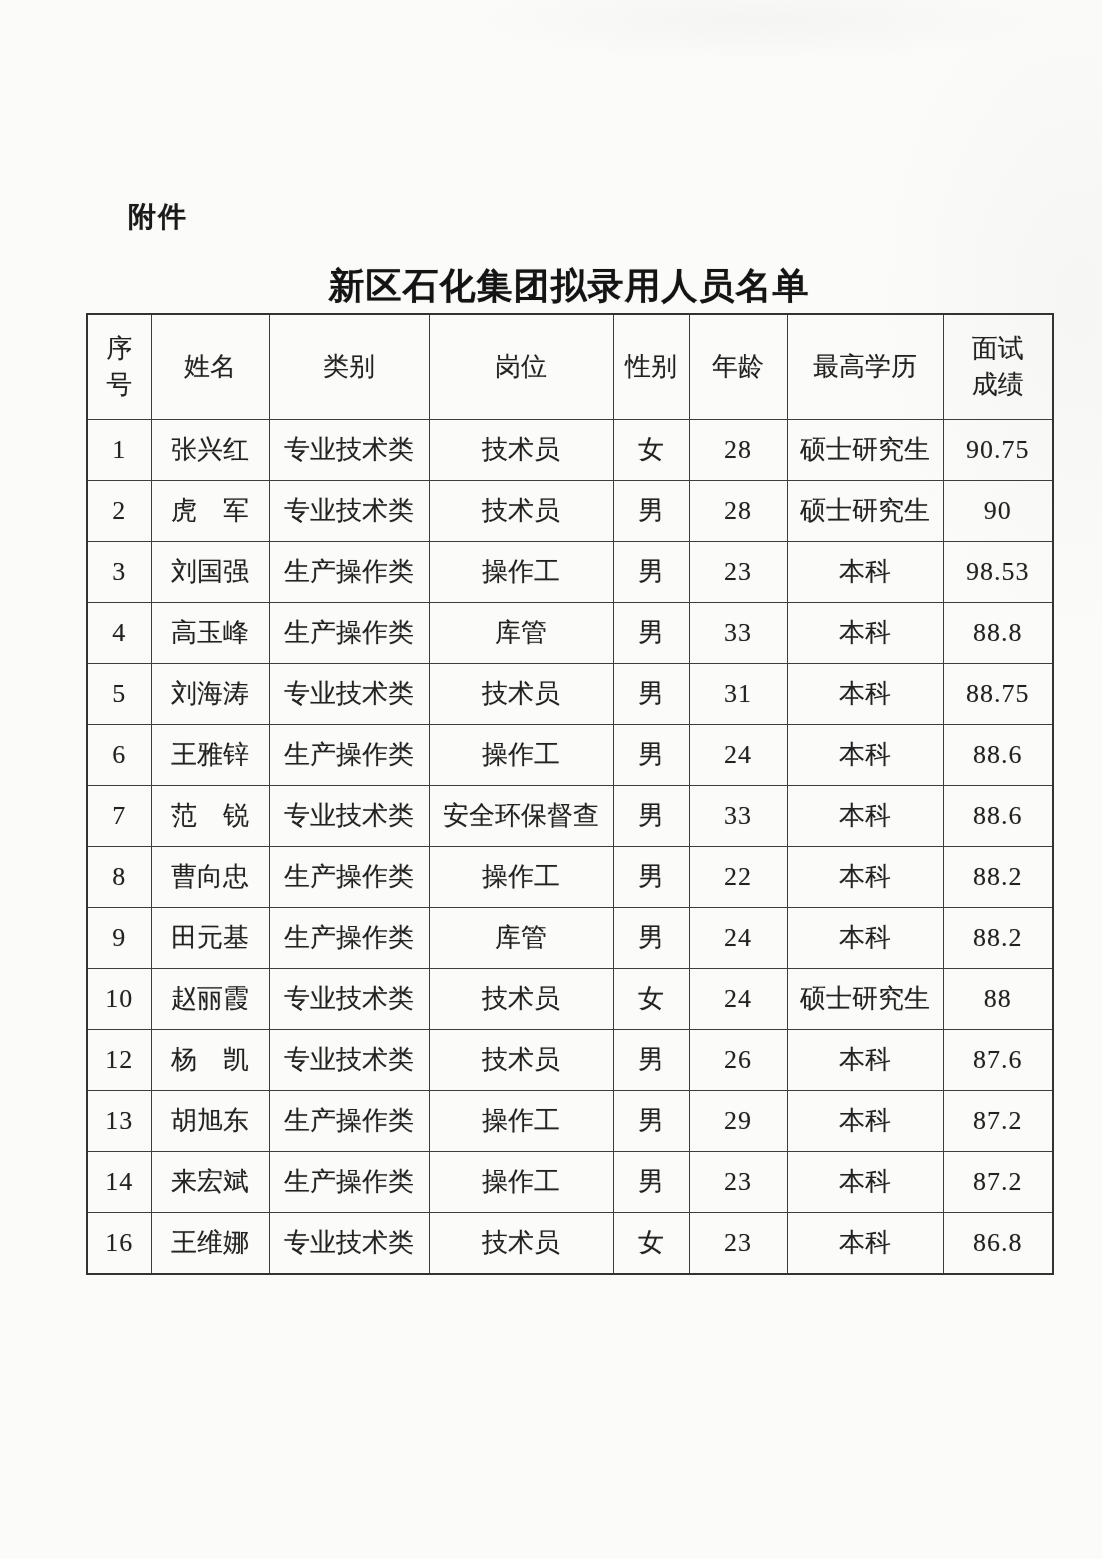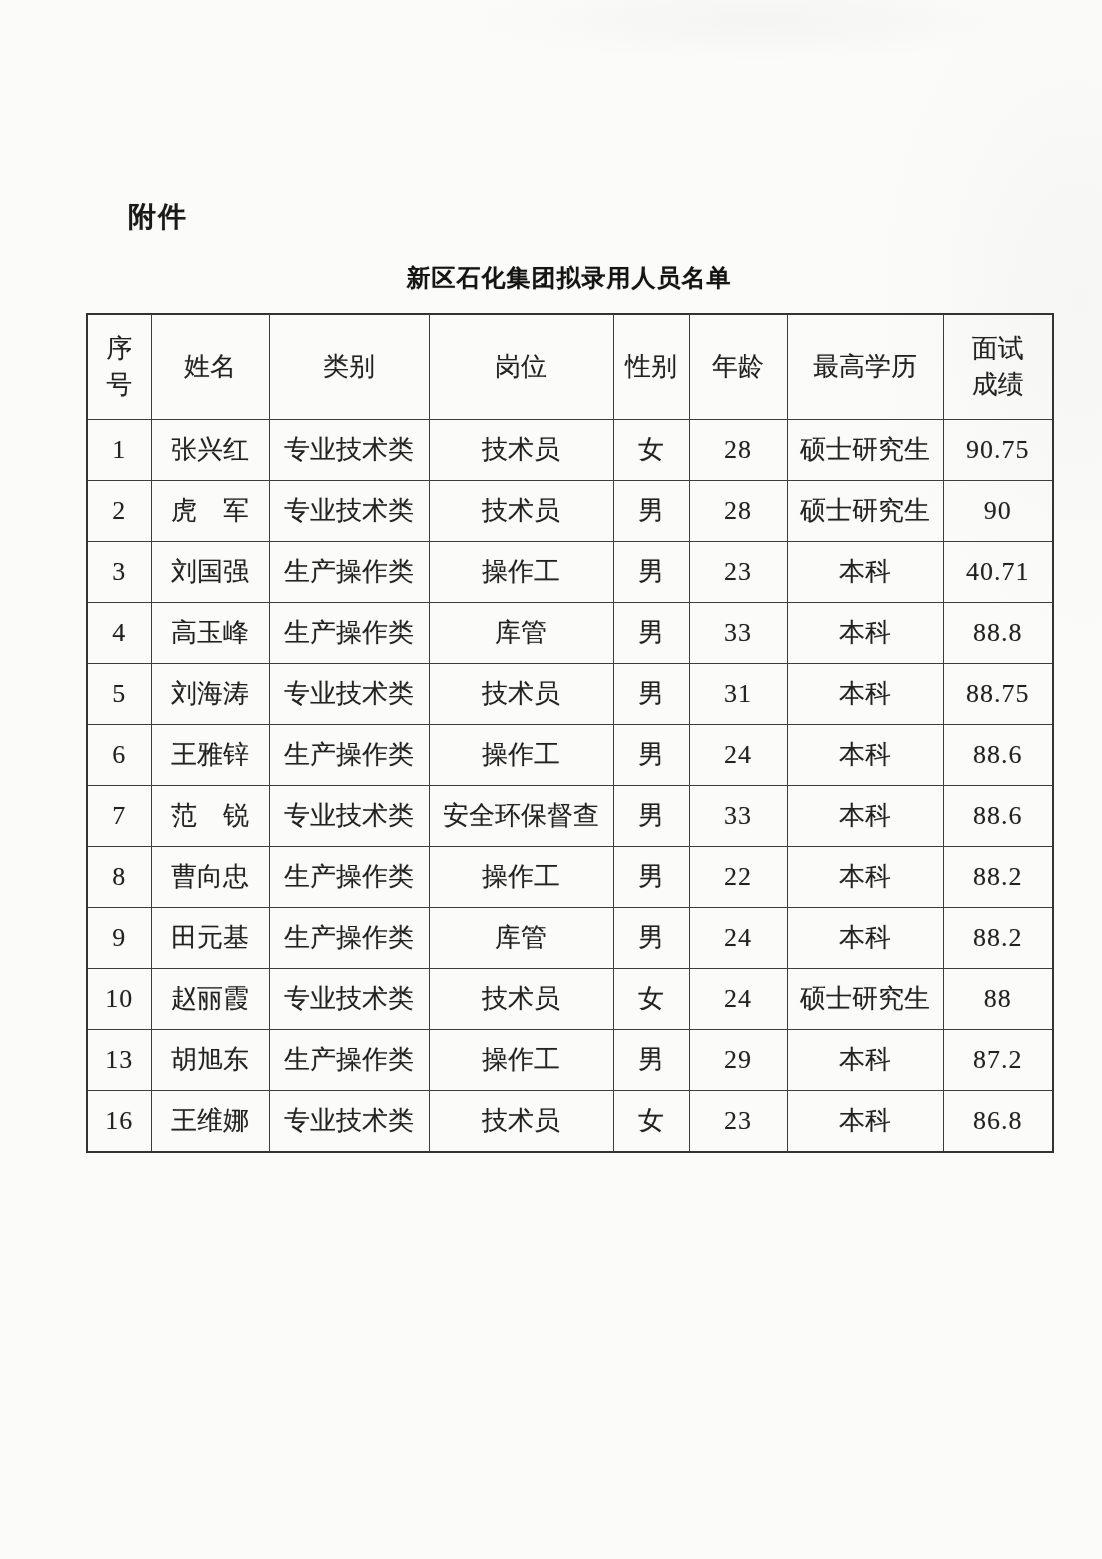--- a/index.html
+++ b/index.html
@@ -33,21 +33,21 @@
   }
   .doc-title {
     position: absolute;
     left: 86px;
     top: 262px;
     width: 966px;
     margin: 0;
     text-align: center;
     font-family: Liberation Mono, monospace;
     font-weight: bold;
-    font-size: 24px;
+    font-size: 36px;
     letter-spacing: 1px;
     color: #141414;
     text-shadow: 0 0 1px rgba(20,20,20,0.4);
   }
   table.roster {
     position: absolute;
     left: 86px;
     top: 313px;
     width: 966px;
     border-collapse: collapse;
@@ -139,21 +139,21 @@
           <td class="cell-score">90</td>
         </tr>
         <tr>
           <td class="cell-no">3</td>
           <td class="cell-name">刘国强</td>
           <td class="cell-category">生产操作类</td>
           <td class="cell-position">操作工</td>
           <td class="cell-gender">男</td>
           <td class="cell-age">23</td>
           <td class="cell-education">本科</td>
-          <td class="cell-score">40.71</td>
+          <td class="cell-score">98.53</td>
         </tr>
         <tr>
           <td class="cell-no">4</td>
           <td class="cell-name">高玉峰</td>
           <td class="cell-category">生产操作类</td>
           <td class="cell-position">库管</td>
           <td class="cell-gender">男</td>
           <td class="cell-age">33</td>
           <td class="cell-education">本科</td>
           <td class="cell-score">88.8</td>
@@ -212,30 +212,50 @@
           <td class="cell-no">10</td>
           <td class="cell-name">赵丽霞</td>
           <td class="cell-category">专业技术类</td>
           <td class="cell-position">技术员</td>
           <td class="cell-gender">女</td>
           <td class="cell-age">24</td>
           <td class="cell-education">硕士研究生</td>
           <td class="cell-score">88</td>
         </tr>
         <tr>
+          <td class="cell-no">12</td>
+          <td class="cell-name">杨　凯</td>
+          <td class="cell-category">专业技术类</td>
+          <td class="cell-position">技术员</td>
+          <td class="cell-gender">男</td>
+          <td class="cell-age">26</td>
+          <td class="cell-education">本科</td>
+          <td class="cell-score">87.6</td>
+        </tr>
+        <tr>
           <td class="cell-no">13</td>
           <td class="cell-name">胡旭东</td>
           <td class="cell-category">生产操作类</td>
           <td class="cell-position">操作工</td>
           <td class="cell-gender">男</td>
           <td class="cell-age">29</td>
           <td class="cell-education">本科</td>
           <td class="cell-score">87.2</td>
         </tr>
         <tr>
+          <td class="cell-no">14</td>
+          <td class="cell-name">来宏斌</td>
+          <td class="cell-category">生产操作类</td>
+          <td class="cell-position">操作工</td>
+          <td class="cell-gender">男</td>
+          <td class="cell-age">23</td>
+          <td class="cell-education">本科</td>
+          <td class="cell-score">87.2</td>
+        </tr>
+        <tr>
           <td class="cell-no">16</td>
           <td class="cell-name">王维娜</td>
           <td class="cell-category">专业技术类</td>
           <td class="cell-position">技术员</td>
           <td class="cell-gender">女</td>
           <td class="cell-age">23</td>
           <td class="cell-education">本科</td>
           <td class="cell-score">86.8</td>
         </tr>
       </tbody>

